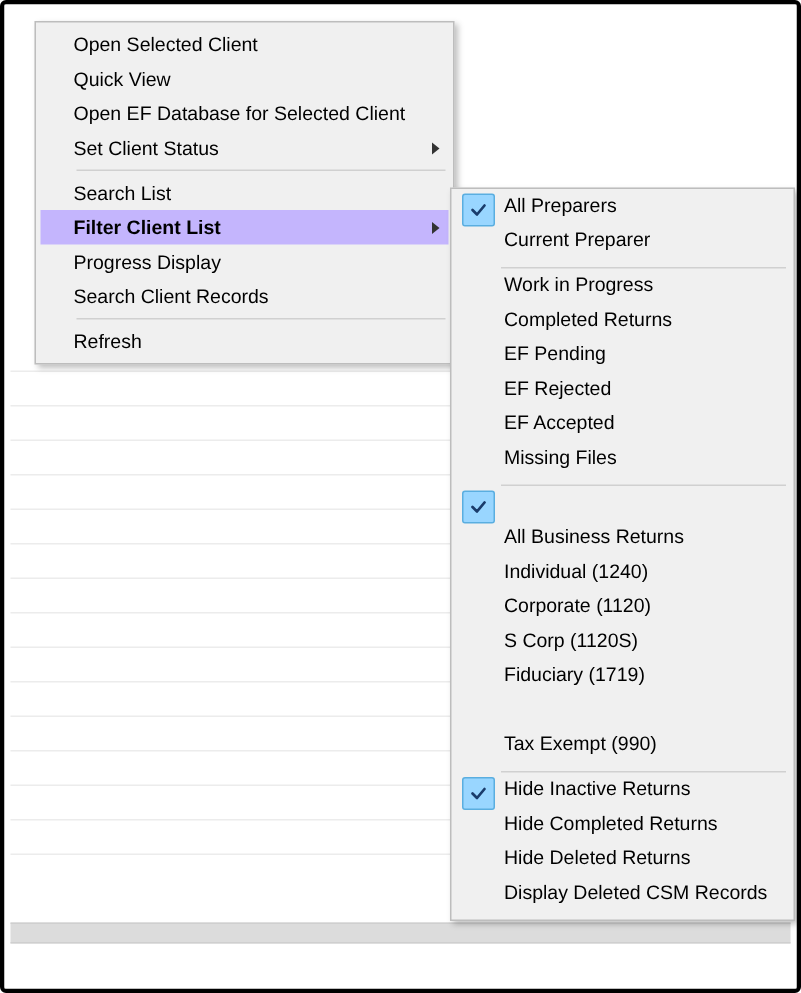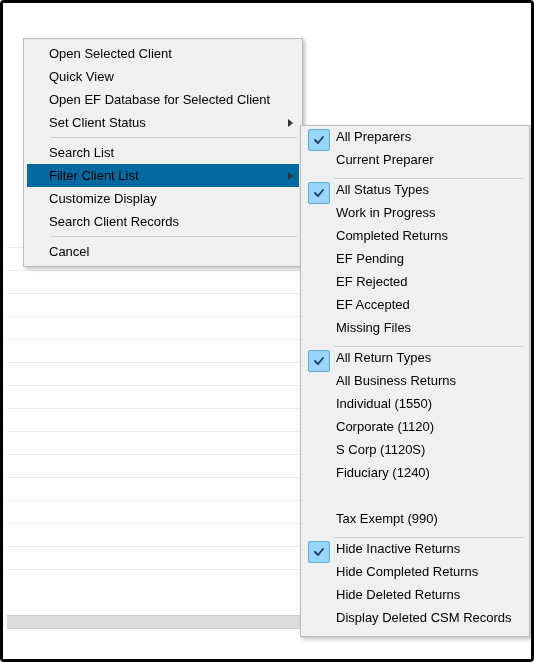--- a/index.html
+++ b/index.html
@@ -51,31 +51,30 @@
   
   .menu {
     position: absolute;
     left: 20px;
     top: 11px;
     width: 280px;
     background: #f0f0f0;
     border: 1px solid #bdbdbd;
     box-shadow: 2px 2px 4px rgba(0,0,0,0.25);
     padding: 3px;
-    margin-top: 24px;
   }
   .menu-item {
     display: flex;
     align-items: center;
     height: 23px;
     padding: 0 6px 0 22px;
     position: relative;
     cursor: default;
   }
-  .menu-item.highlight { background: #0369a1; }
+  .menu-item.highlight { background: #c4b5fd; font-weight: bold; }
   .menu-item .label { flex: 1; }
   .menu-sep {
     height: 1px;
     margin: 3px 2px 3px 24px;
     background: #d0d0d0;
   }
   .submenu-arrow {
     width: 0; height: 0;
     border-top: 4px solid transparent;
     border-bottom: 4px solid transparent;
@@ -162,105 +161,96 @@
       </div>
       <div class="menu-sep"></div>
       <div class="menu-item">
         <span class="label">Search List</span>
       </div>
       <div class="menu-item highlight">
         <span class="label">Filter Client List</span>
         <span class="submenu-arrow"></span>
       </div>
       <div class="menu-item">
-        <span class="label">Customize Display</span>
+        <span class="label">Progress Display</span>
       </div>
       <div class="menu-item">
         <span class="label">Search Client Records</span>
       </div>
       <div class="menu-sep"></div>
       <div class="menu-item">
-        <span class="label">Cancel</span>
+        <span class="label">Refresh</span>
       </div>
     </div>
 
   <div class="submenu" id="sub-menu">
       <div class="sub-item">
         <span class="check-slot checked">
           <svg width="12" height="12" viewBox="0 0 12 12">
             <path d="M2 6 L5 9 L10 3" stroke="#1a3c6b" stroke-width="1.8" fill="none" stroke-linecap="round" stroke-linejoin="round"></path>
           </svg>
         </span>
         <span>All Preparers</span>
       </div>
       <div class="sub-item">
         <span class="check-slot"></span>
         <span>Current Preparer</span>
       </div>
       <div class="sub-sep"></div>
       <div class="sub-item">
+        <span class="check-slot"></span>
+        <span>Work in Progress</span>
+      </div>
+      <div class="sub-item">
+        <span class="check-slot"></span>
+        <span>Completed Returns</span>
+      </div>
+      <div class="sub-item">
+        <span class="check-slot"></span>
+        <span>EF Pending</span>
+      </div>
+      <div class="sub-item">
+        <span class="check-slot"></span>
+        <span>EF Rejected</span>
+      </div>
+      <div class="sub-item">
+        <span class="check-slot"></span>
+        <span>EF Accepted</span>
+      </div>
+      <div class="sub-item">
+        <span class="check-slot"></span>
+        <span>Missing Files</span>
+      </div>
+      <div class="sub-sep"></div>
+      <div class="sub-item">
         <span class="check-slot checked">
           <svg width="12" height="12" viewBox="0 0 12 12">
             <path d="M2 6 L5 9 L10 3" stroke="#1a3c6b" stroke-width="1.8" fill="none" stroke-linecap="round" stroke-linejoin="round"></path>
           </svg>
         </span>
-        <span>All Status Types</span>
-      </div>
-      <div class="sub-item">
-        <span class="check-slot"></span>
-        <span>Work in Progress</span>
-      </div>
-      <div class="sub-item">
-        <span class="check-slot"></span>
-        <span>Completed Returns</span>
-      </div>
-      <div class="sub-item">
-        <span class="check-slot"></span>
-        <span>EF Pending</span>
-      </div>
-      <div class="sub-item">
-        <span class="check-slot"></span>
-        <span>EF Rejected</span>
-      </div>
-      <div class="sub-item">
-        <span class="check-slot"></span>
-        <span>EF Accepted</span>
-      </div>
-      <div class="sub-item">
-        <span class="check-slot"></span>
-        <span>Missing Files</span>
-      </div>
-      <div class="sub-sep"></div>
-      <div class="sub-item">
-        <span class="check-slot checked">
-          <svg width="12" height="12" viewBox="0 0 12 12">
-            <path d="M2 6 L5 9 L10 3" stroke="#1a3c6b" stroke-width="1.8" fill="none" stroke-linecap="round" stroke-linejoin="round"></path>
-          </svg>
-        </span>
-        <span>All Return Types</span>
       </div>
       <div class="sub-item">
         <span class="check-slot"></span>
         <span>All Business Returns</span>
       </div>
       <div class="sub-item">
         <span class="check-slot"></span>
-        <span>Individual (1550)</span>
+        <span>Individual (1240)</span>
       </div>
       <div class="sub-item">
         <span class="check-slot"></span>
         <span>Corporate (1120)</span>
       </div>
       <div class="sub-item">
         <span class="check-slot"></span>
         <span>S Corp (1120S)</span>
       </div>
       <div class="sub-item">
         <span class="check-slot"></span>
-        <span>Fiduciary (1240)</span>
+        <span>Fiduciary (1719)</span>
       </div>
       <div class="sub-item">
         <span class="check-slot"></span>
       </div>
       <div class="sub-item">
         <span class="check-slot"></span>
         <span>Tax Exempt (990)</span>
       </div>
       <div class="sub-sep"></div>
       <div class="sub-item">

